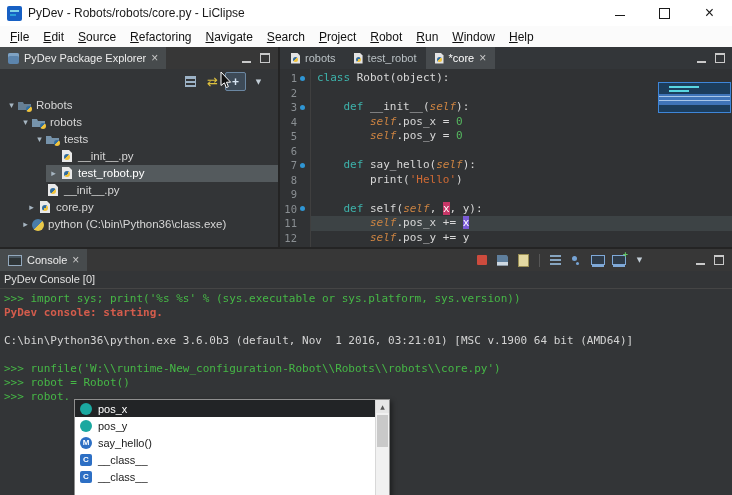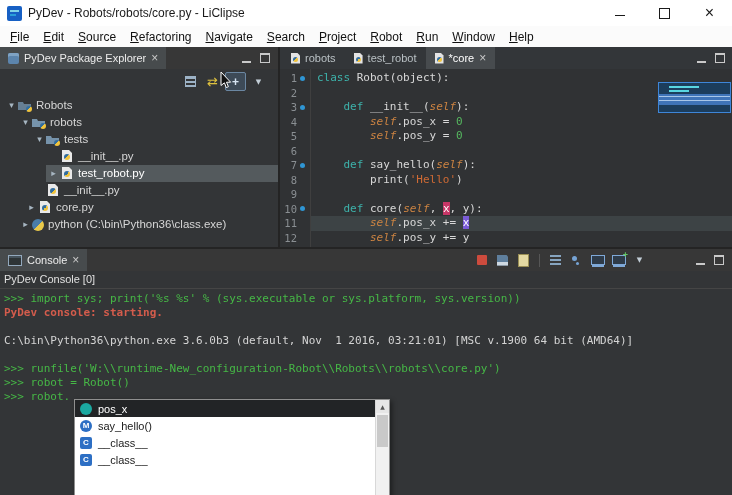--- a/index.html
+++ b/index.html
@@ -306,21 +306,21 @@
       <div id="code">
           <div class="code-line"><span class="tk-kw">class</span><span class="tk-pl"> Robot(object):</span></div>
           <div class="code-line"> </div>
           <div class="code-line"><span class="tk-pl">    </span><span class="tk-kw">def</span><span class="tk-pl"> __init__(</span><span class="tk-slf">self</span><span class="tk-pl">):</span></div>
           <div class="code-line"><span class="tk-pl">        </span><span class="tk-slf">self</span><span class="tk-pl">.pos_x = </span><span class="tk-num">0</span></div>
           <div class="code-line"><span class="tk-pl">        </span><span class="tk-slf">self</span><span class="tk-pl">.pos_y = </span><span class="tk-num">0</span></div>
           <div class="code-line"> </div>
           <div class="code-line"><span class="tk-pl">    </span><span class="tk-kw">def</span><span class="tk-pl"> say_hello(</span><span class="tk-slf">self</span><span class="tk-pl">):</span></div>
           <div class="code-line"><span class="tk-pl">        print(</span><span class="tk-str">'Hello'</span><span class="tk-pl">)</span></div>
           <div class="code-line"> </div>
-          <div class="code-line"><span class="tk-pl">    </span><span class="tk-kw">def</span><span class="tk-pl"> core(</span><span class="tk-slf">self</span><span class="tk-pl">, </span><span class="tk-occw">x</span><span class="tk-pl">, y):</span></div>
+          <div class="code-line"><span class="tk-pl">    </span><span class="tk-kw">def</span><span class="tk-pl"> self(</span><span class="tk-slf">self</span><span class="tk-pl">, </span><span class="tk-occw">x</span><span class="tk-pl">, y):</span></div>
           <div class="code-line current"><span class="tk-pl">        </span><span class="tk-slf">self</span><span class="tk-pl">.pos_x += </span><span class="tk-occs">x</span></div>
           <div class="code-line"><span class="tk-pl">        </span><span class="tk-slf">self</span><span class="tk-pl">.pos_y += y</span></div>
         </div>
       <div id="minimap">
         <div class="mm-l1"></div>
         <div class="mm-l2"></div>
         <div class="mm-view"></div>
       </div>
     </div>
   </div>
@@ -363,20 +363,24 @@
 
 </div>
 
 <div id="autocomplete">
   <div id="ac-list">
       <div class="ac-row selected">
         <span class="ac-icon ac-field"></span>
         <span>pos_x</span>
       </div>
       <div class="ac-row">
+        <span class="ac-icon ac-field"></span>
+        <span>pos_y</span>
+      </div>
+      <div class="ac-row">
         <span class="ac-icon ac-method"></span>
         <span>say_hello()</span>
       </div>
       <div class="ac-row">
         <span class="ac-icon ac-class"></span>
         <span>__class__</span>
       </div>
       <div class="ac-row">
         <span class="ac-icon ac-class"></span>
         <span>__class__</span>

